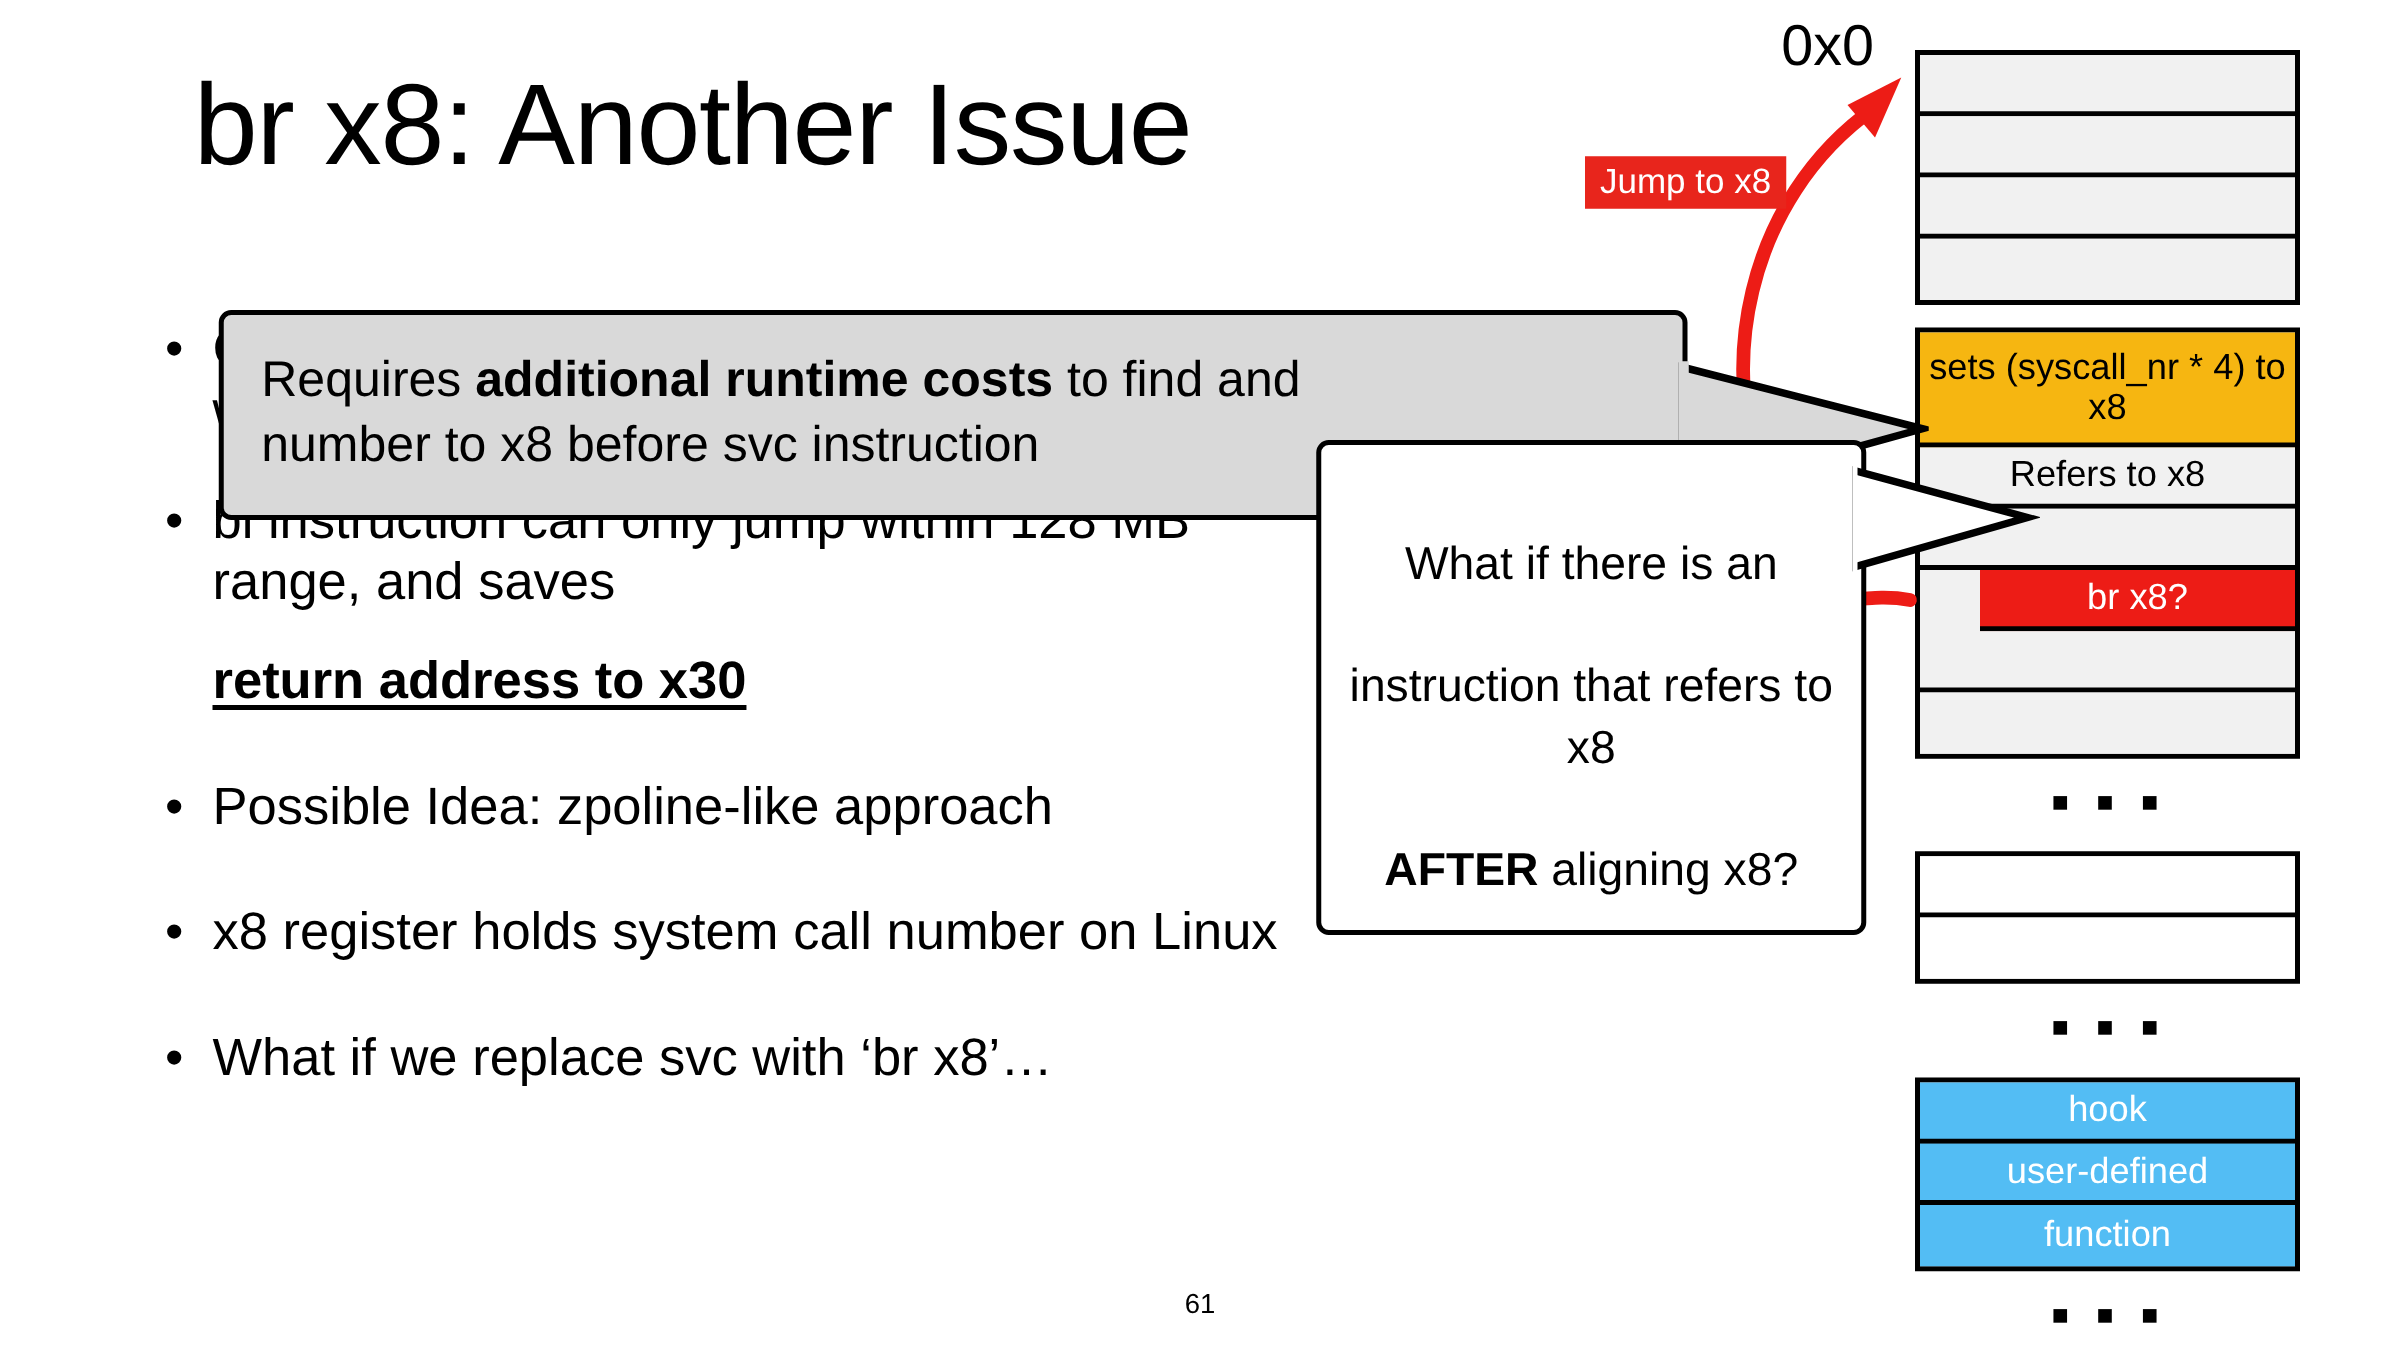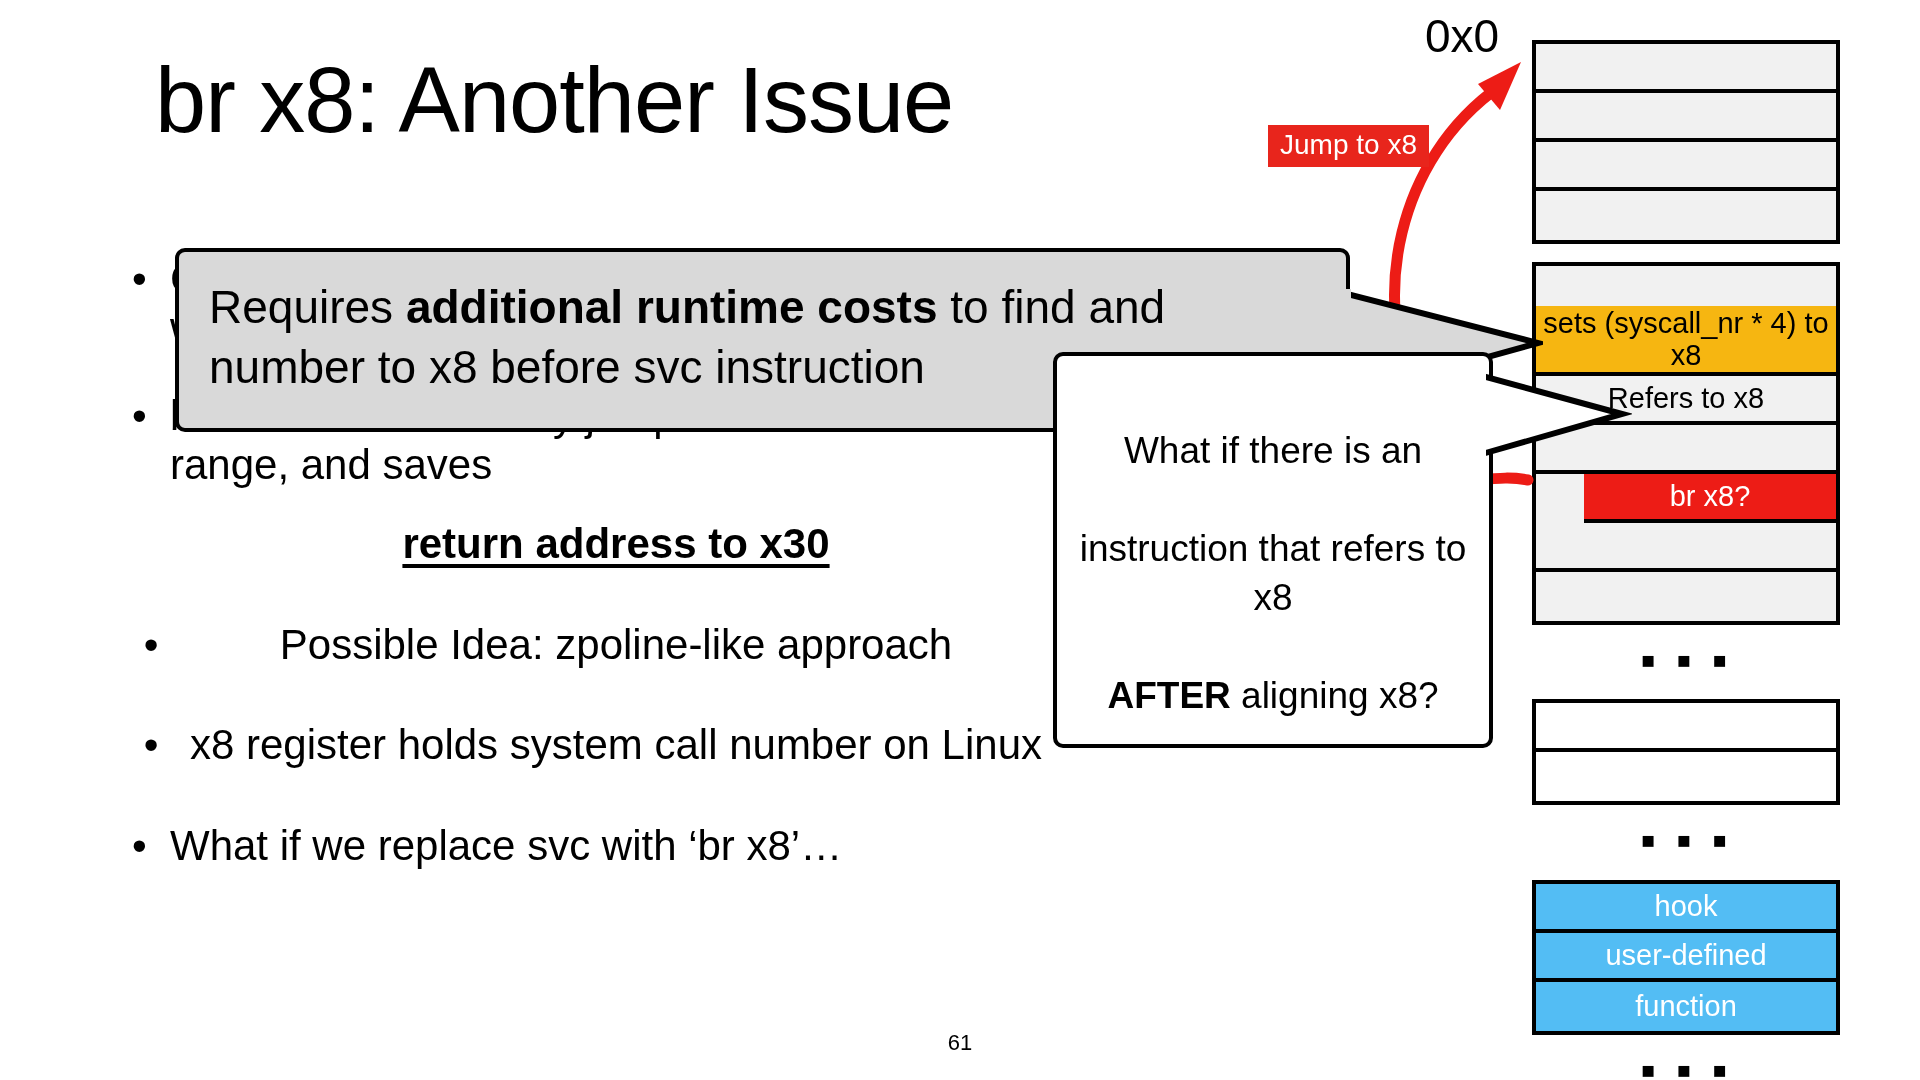--- a/index.html
+++ b/index.html
@@ -56,37 +56,37 @@
   .bullet-text { flex: 1 1 auto; }
   .bullet-text.under-bold {
     font-weight: bold;
     text-decoration: underline;
     text-underline-offset: 6px;
   }
 
   
   .row-a { margin-bottom: 40px; }
   .row-b { margin-bottom: 30px; }
-  .row-gap { margin-bottom: 52px; text-align: center; }
+  .row-gap { margin-bottom: 52px; }
 
   
   #gray-callout {
     position: absolute;
     left: 175px;
     top: 248px;
     width: 1175px;
     background: #d9d9d9;
     border: 4px solid #000000;
     border-radius: 10px;
     box-sizing: border-box;
     padding: 26px 30px 30px 30px;
     z-index: 8;
   }
   #gray-callout .txt {
-    font-size: 46px;
+    font-size: 40px;
     line-height: 1.30;
   }
   #gray-tail {
     position: absolute;
     left: 1343px;
     top: 285px;
     width: 200px;
     height: 120px;
     z-index: 9;
   }
@@ -173,25 +173,24 @@
     align-items: center;
     justify-content: center;
     font-size: 29px;
     line-height: 1.12;
     text-align: center;
     background: #f1f1f1;
     color: #000000;
   }
   .memcell:last-child { border-bottom: none; }
   .memcell.tall {
-    height: 70px;
+    height: 92px;
     flex-direction: column;
     justify-content: center;
     padding: 0 4px;
-    margin-top: 40px;
   }
   .memcell.orange { background: #f6b611; }
   .memcell.red { background: #ed1c16; color: #ffffff; margin-left: 48px; }
   .memcell.blue { background: #53bdf4; color: #ffffff; }
   .memcell.plain { background: #ffffff; }
   .memcell.empty { }
 
   .ellipsis {
     text-align: center;
     font-size: 44px;

